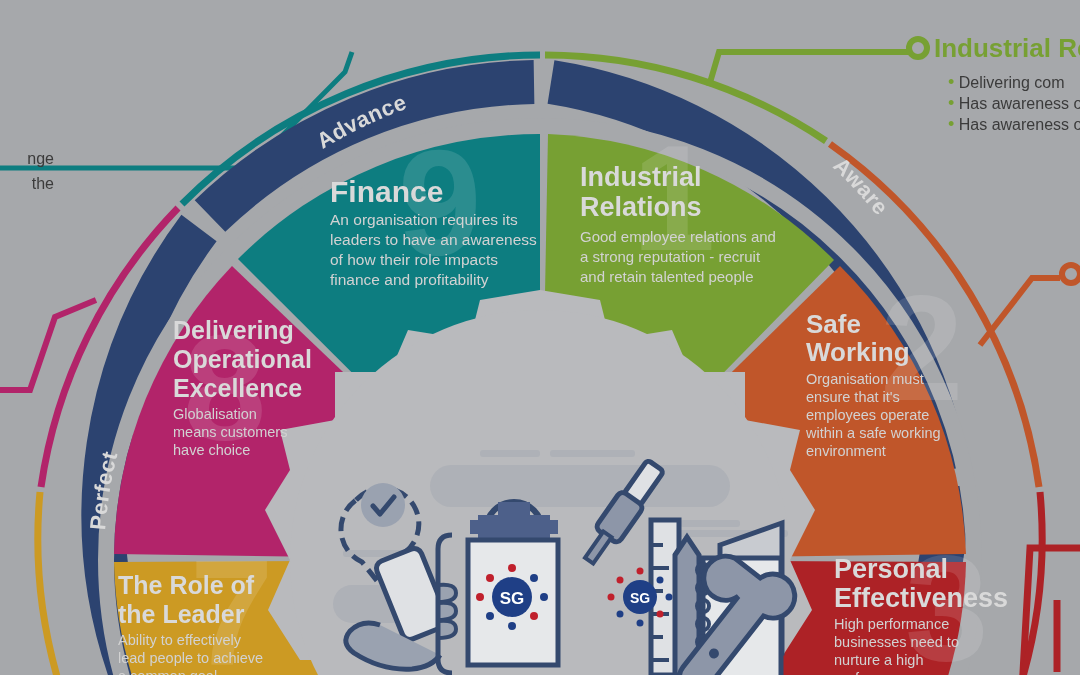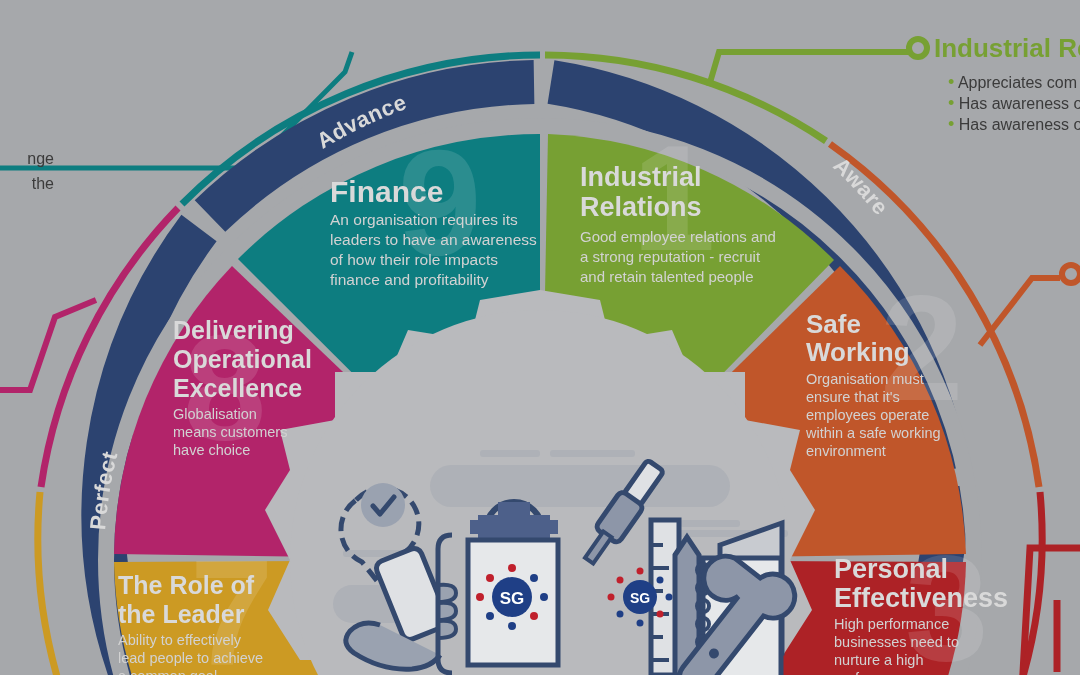--- a/index.html
+++ b/index.html
@@ -332,21 +332,21 @@
       <path d="M 700,560 a 22,22 0 1 0 26,28 l 0,90 a 16,16 0 0 0 32,0 l 0,-90 a 22,22 0 1 0 -26,-28 z" fill="#8d96a8" stroke="#34496e" stroke-width="5"></path>
       <circle cx="742" cy="648" r="5" fill="#34496e"></circle>
     </g>
   </svg>
 
   <div style="position:absolute;left:934px;top:33px;width:200px;">
     <div class="callout-head" style="color:#77a033;white-space:nowrap;font-size:26px;">Industrial Re</div>
     <ul style="margin:8px 0 0 14px;padding:0;list-style:none;">
       <li style="white-space:nowrap;font-size:16px;color:#3b3b3b;line-height:21px;">
         <span style="color:#77a033;font-size:18px;">•</span>
-        <span>Appreciates com</span>
+        <span>Delivering com</span>
       </li>
       <li style="white-space:nowrap;font-size:16px;color:#3b3b3b;line-height:21px;">
         <span style="color:#77a033;font-size:18px;">•</span>
         <span>Has awareness o</span>
       </li>
       <li style="white-space:nowrap;font-size:16px;color:#3b3b3b;line-height:21px;">
         <span style="color:#77a033;font-size:18px;">•</span>
         <span>Has awareness o</span>
       </li>
     </ul>

